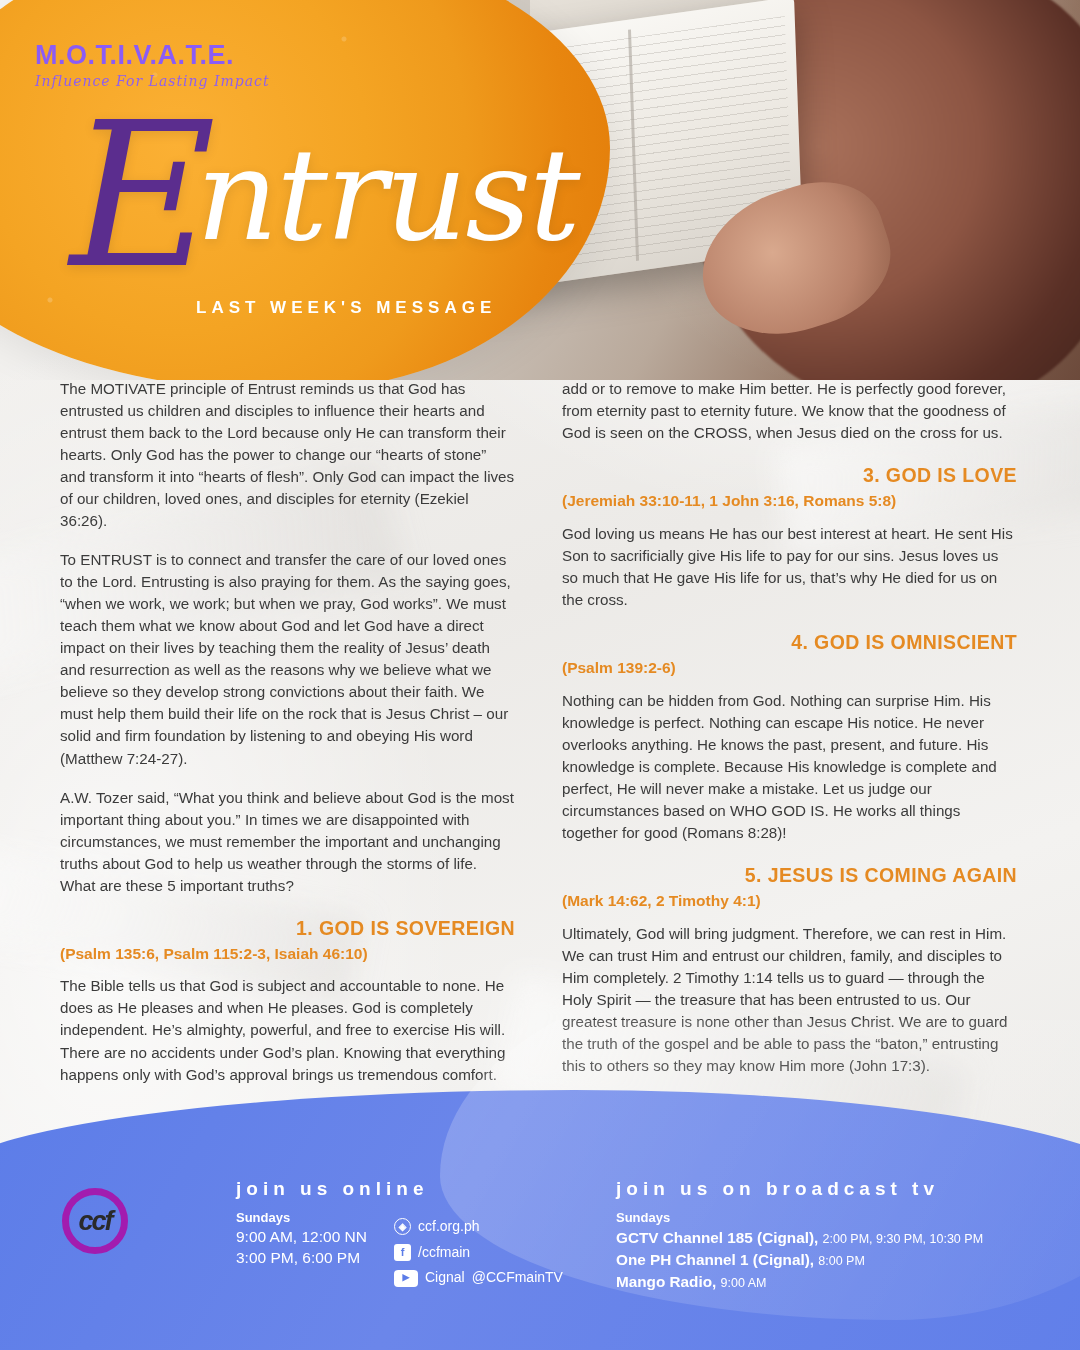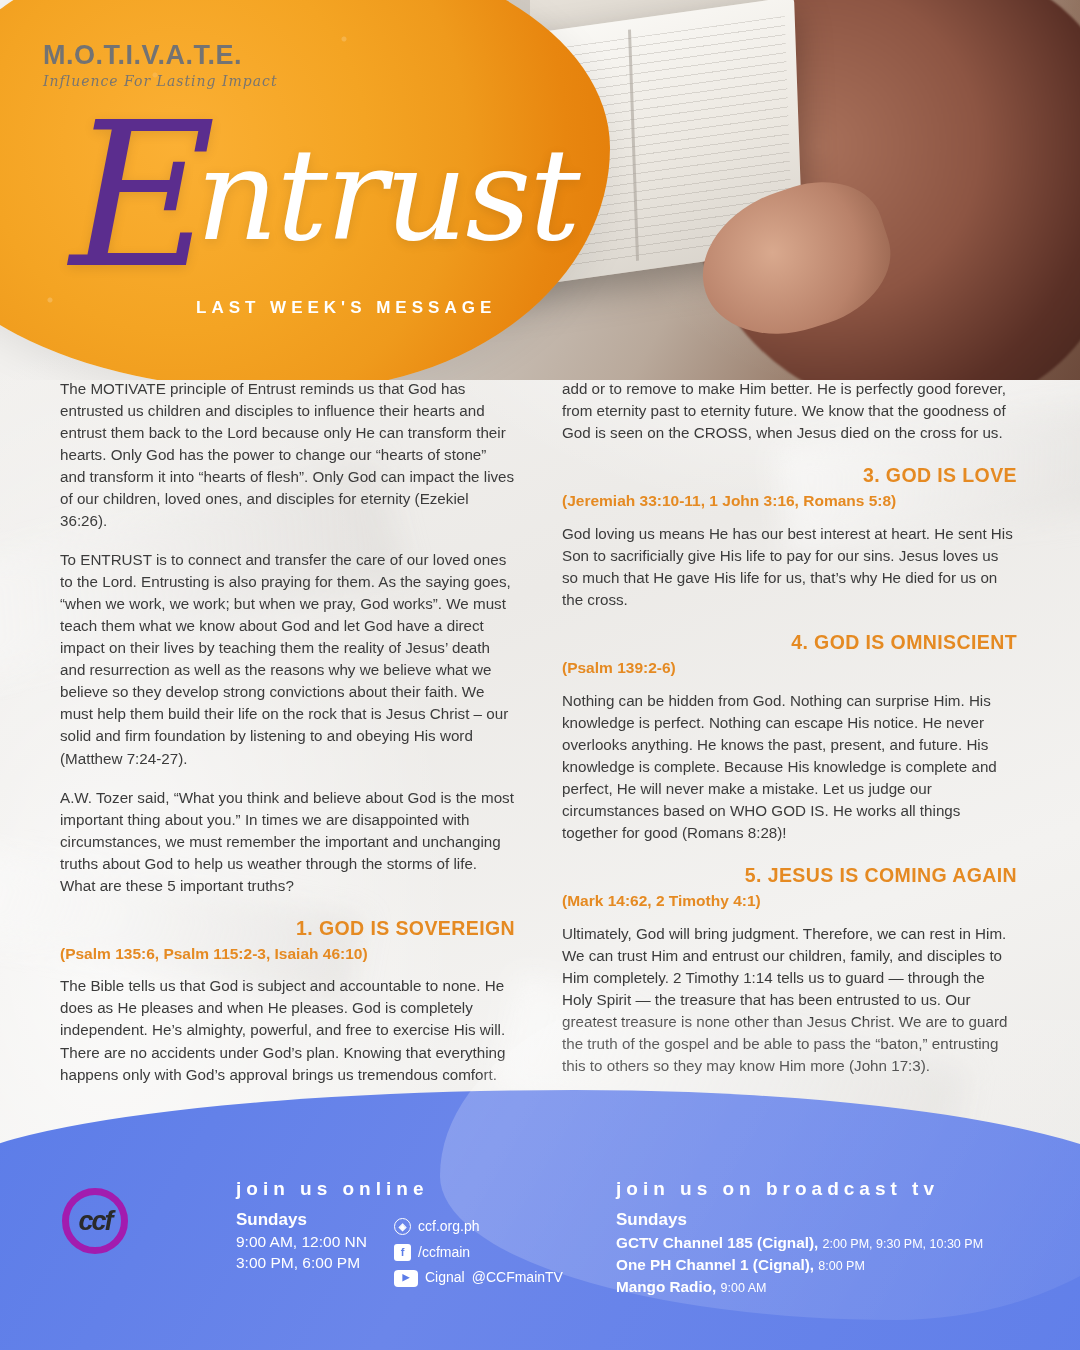--- a/index.html
+++ b/index.html
@@ -83,21 +83,21 @@
   .orange-speckle {
     position:absolute; inset:0; border-radius: inherit;
     background:
       radial-gradient(circle at 20% 80%, rgba(255,255,255,0.2) 0 2px, rgba(0,0,0,0) 3px),
       radial-gradient(circle at 62% 22%, rgba(255,255,255,0.18) 0 2px, rgba(0,0,0,0) 3px),
       radial-gradient(circle at 75% 66%, rgba(255,255,255,0.15) 0 3px, rgba(0,0,0,0) 4px),
       radial-gradient(circle at 35% 30%, rgba(255,255,255,0.13) 0 2px, rgba(0,0,0,0) 3px);
   }
 
   .motivate-logo {
-    position: absolute; left: 43px; top: 40px; z-index: 6; color: #737373;
+    position: absolute; left: 35px; top: 40px; z-index: 6; color: #8b5cf6;
   }
   .motivate-logo .m-title {
     font-size: 27px; font-weight: bold; letter-spacing: 0.5px;
   }
   .motivate-logo .m-sub {
     font-size: 14px; font-family: "DejaVu Serif", serif; font-style: italic;
     letter-spacing: 1px; margin-top: 2px; opacity: .95;
   }
 
   .entrust-script {
@@ -164,21 +164,21 @@
     border: 7px solid #a21caf; border-radius: 50%;
     display: flex; align-items: center; justify-content: center;
     color: #2a2a2a; font-size: 27px; font-weight: bold; font-style: italic;
     letter-spacing: -2px;
   }
   .join-head {
     font-size: 19px; letter-spacing: 5px; font-weight: 600; margin-bottom: 10px;
   }
   .block-online { position: absolute; left: 236px; top: 28px; width: 340px; }
   .block-tv { position: absolute; left: 616px; top: 28px; width: 430px; }
-  .sun { font-weight: bold; font-size: 17px; margin-bottom: 2px; }
+  .sun { font-weight: bold; font-size: 13px; margin-bottom: 2px; }
   .times { font-size: 15.5px; line-height: 1.35; }
   .socials { position: absolute; left: 158px; top: 38px; font-size: 14px; line-height: 1.55; }
   .soc-row { display: flex; align-items: center; gap: 7px; margin-bottom: 4px; }
   .soc-ic {
     width: 17px; height: 17px; display: inline-flex; align-items: center;
     justify-content: center; border-radius: 3px; background: #fff; color: #5b7ce8;
     font-size: 11px; font-weight: bold; flex: 0 0 auto;
   }
   .soc-ic.globe { background: transparent; color: #fff; border: 1.5px solid #fff; border-radius: 50%; font-size: 10px; }
   .soc-ic.yt { width: 24px; border-radius: 4px; background:#fff; color:#5b7ce8; font-size: 9px; }

